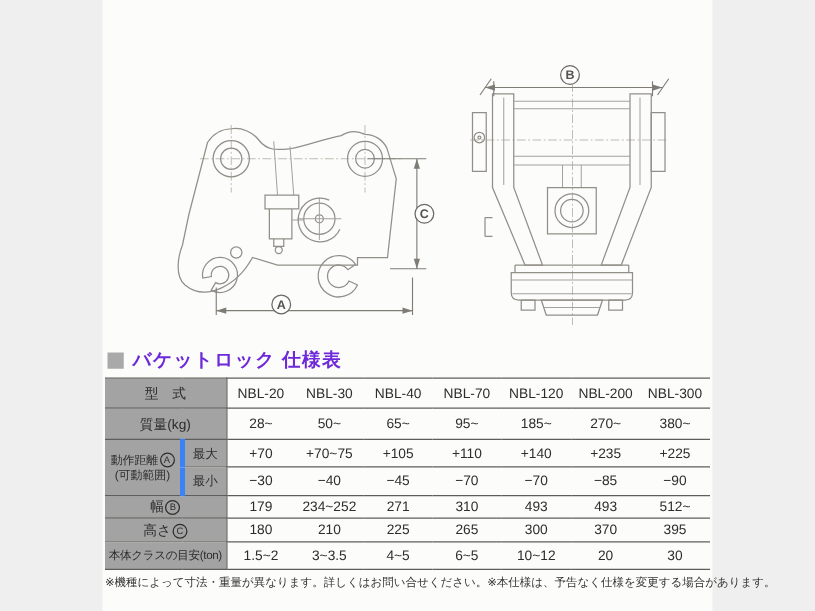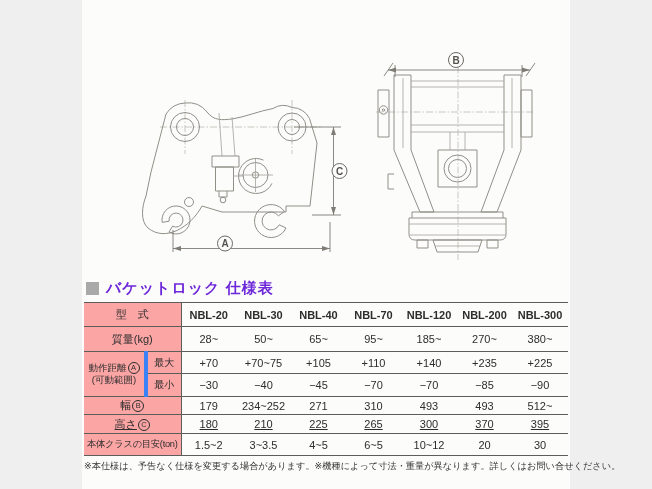--- a/index.html
+++ b/index.html
@@ -38,26 +38,26 @@
   }
   table.spec td {
     border-top:1px solid #5d5d5b; border-bottom:1px solid #5d5d5b;
     padding:0; text-align:center; vertical-align:middle; overflow:hidden; white-space:nowrap;
   }
   table.spec tr:nth-child(1) td { height:23px; }
   table.spec tr:nth-child(2) td { height:24px; }
   table.spec tr:nth-child(3) td { height:21px; }
   table.spec tr:nth-child(4) td { height:22px; }
   table.spec tr:nth-child(5) td { height:17px; }
-  table.spec tr:nth-child(6) td { height:18px;text-decoration:underline; }
+  table.spec tr:nth-child(6) td { height:18px; }
   table.spec tr:nth-child(7) td { height:21px; }
-  td.lab { background:#fca5a5; }
+  td.lab { background:#a3a3a3; }
   td.rb  { border-right:1px solid #5d5d5b; }
   td.sub { border-left:4px solid #3b82f6; font-size:10px; }
-  td.model { font-weight:bold;margin-left:28px; }
+  td.model { font-weight:normal;margin-left:28px; }
   .two-line { font-size:9.5px; line-height:1.25; white-space:nowrap; }
   .small9 { font-size:9.3px; letter-spacing:-0.3px; }
   .circ {
     display:inline-block; width:10px; height:10px; line-height:10px;
     border:1px solid #2d2d2d; border-radius:50%;
     font-size:7.5px; font-weight:normal; text-align:center;
     vertical-align:1px; margin-left:1px;
   }
   .footnotes {
     position:absolute; left:2px; top:460px; width:484px;
@@ -267,17 +267,17 @@
       <td>4~5</td>
       <td>6~5</td>
       <td>10~12</td>
       <td>20</td>
       <td>30</td>
     </tr>
   </tbody>
     </table>
 
   <div class="footnotes">
+    <span>※機種によって寸法・重量が異なります。詳しくはお問い合せください。</span>
     <span>※本仕様は、予告なく仕様を変更する場合があります。</span>
-    <span>※機種によって寸法・重量が異なります。詳しくはお問い合せください。</span>
   </div>
 
 </div>
 
 </body></html>

